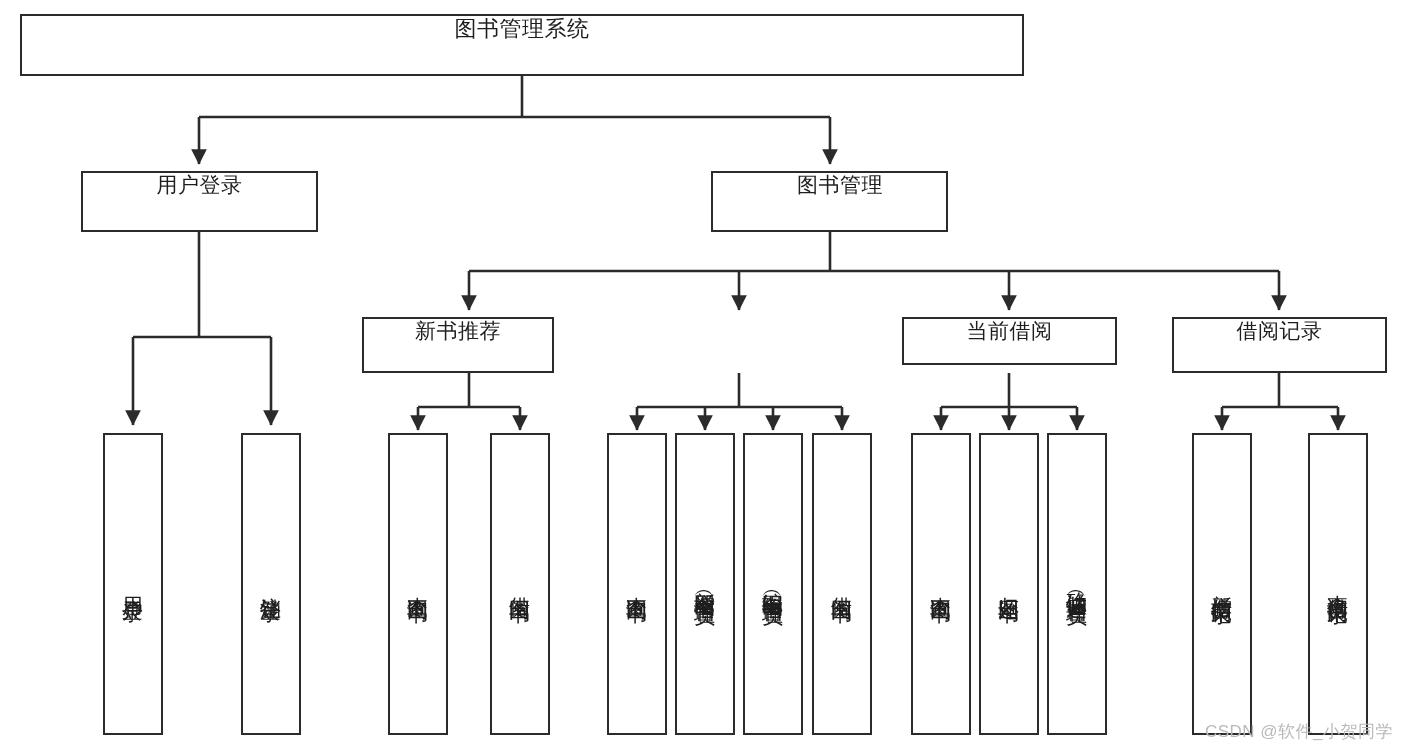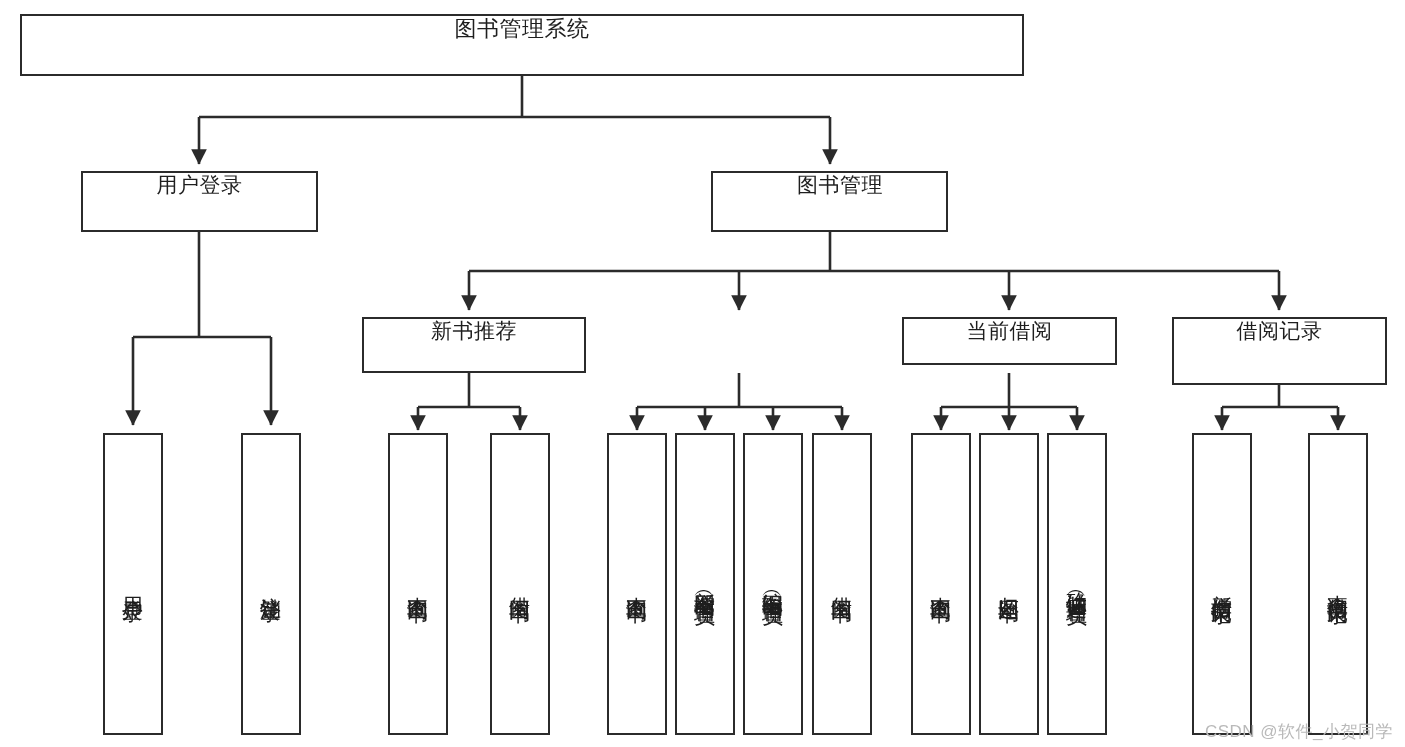--- a/index.html
+++ b/index.html
@@ -129,27 +129,27 @@
     <span class="node-label">图书管理系统</span>
   </div>
 
   <div class="node" style="left:81px; top:171px; width:237px; height:61px;">
     <span class="node-label">用户登录</span>
   </div>
   <div class="node" style="left:711px; top:171px; width:237px; height:61px;padding-left:21px;">
     <span class="node-label">图书管理</span>
   </div>
 
-  <div class="node" style="left:362px; top:317px; width:224px; height:56px;">
+  <div class="node" style="left:362px; top:317px; width:192px; height:56px;">
     <span class="node-label">新书推荐</span>
   </div>
   <div class="node" style="left:902px; top:317px; width:215px; height:48px;">
     <span class="node-label">当前借阅</span>
   </div>
-  <div class="node" style="left:1172px; top:317px; width:215px; height:68px;">
+  <div class="node" style="left:1172px; top:317px; width:215px; height:56px;">
     <span class="node-label">借阅记录</span>
   </div>
 
   <div class="node vertical" style="left:103px; top:433px; width:60px; height:302px;">
     <span class="node-label">用户登录</span>
   </div>
   <div class="node vertical" style="left:241px; top:433px; width:60px; height:302px;">
     <span class="node-label">注销登录</span>
   </div>
 

